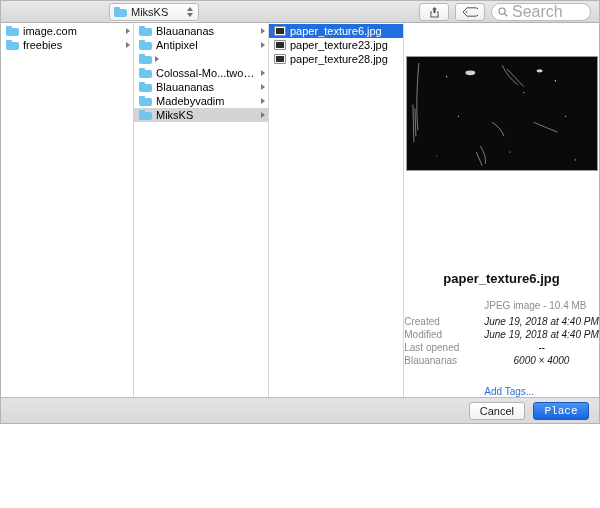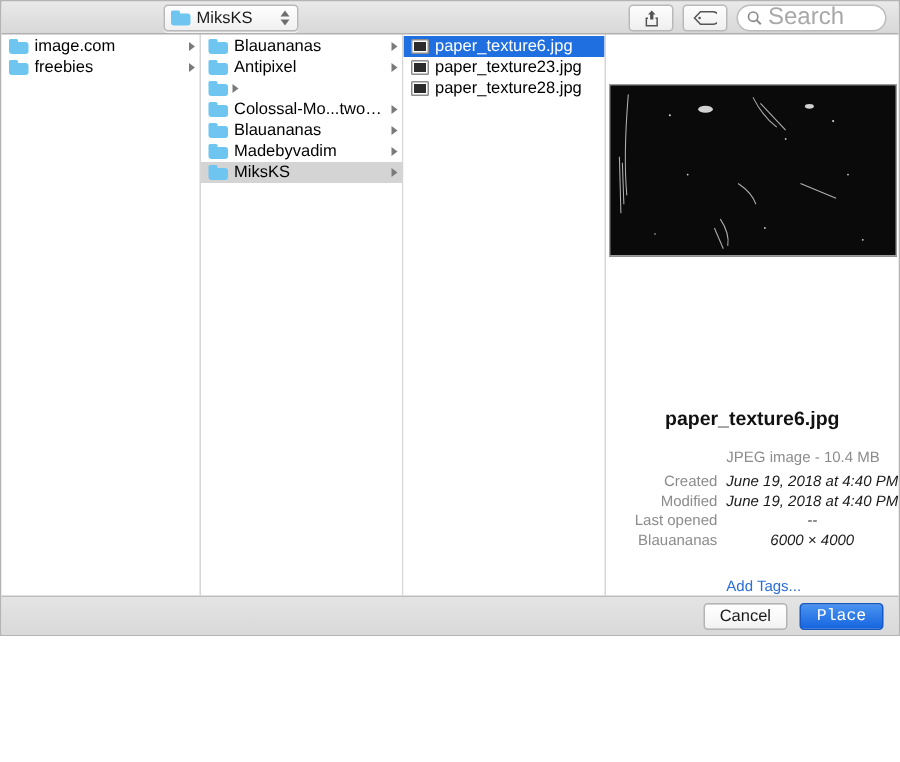--- a/index.html
+++ b/index.html
@@ -213,21 +213,20 @@
   }
   .meta {
     display: grid;
     grid-template-columns: 74px auto;
     column-gap: 6px;
     row-gap: 2px;
     font-size: 10px;
     align-items: baseline;
   }
   .meta .k {
-    text-align: right;
     color: #8c8c8c;
   }
   .meta .v {
     text-align: center;
     color: #1a1a1a;
     white-space: nowrap;
     font-style: italic;
   }
   .meta .kind {
     grid-column: 2 / 3;

